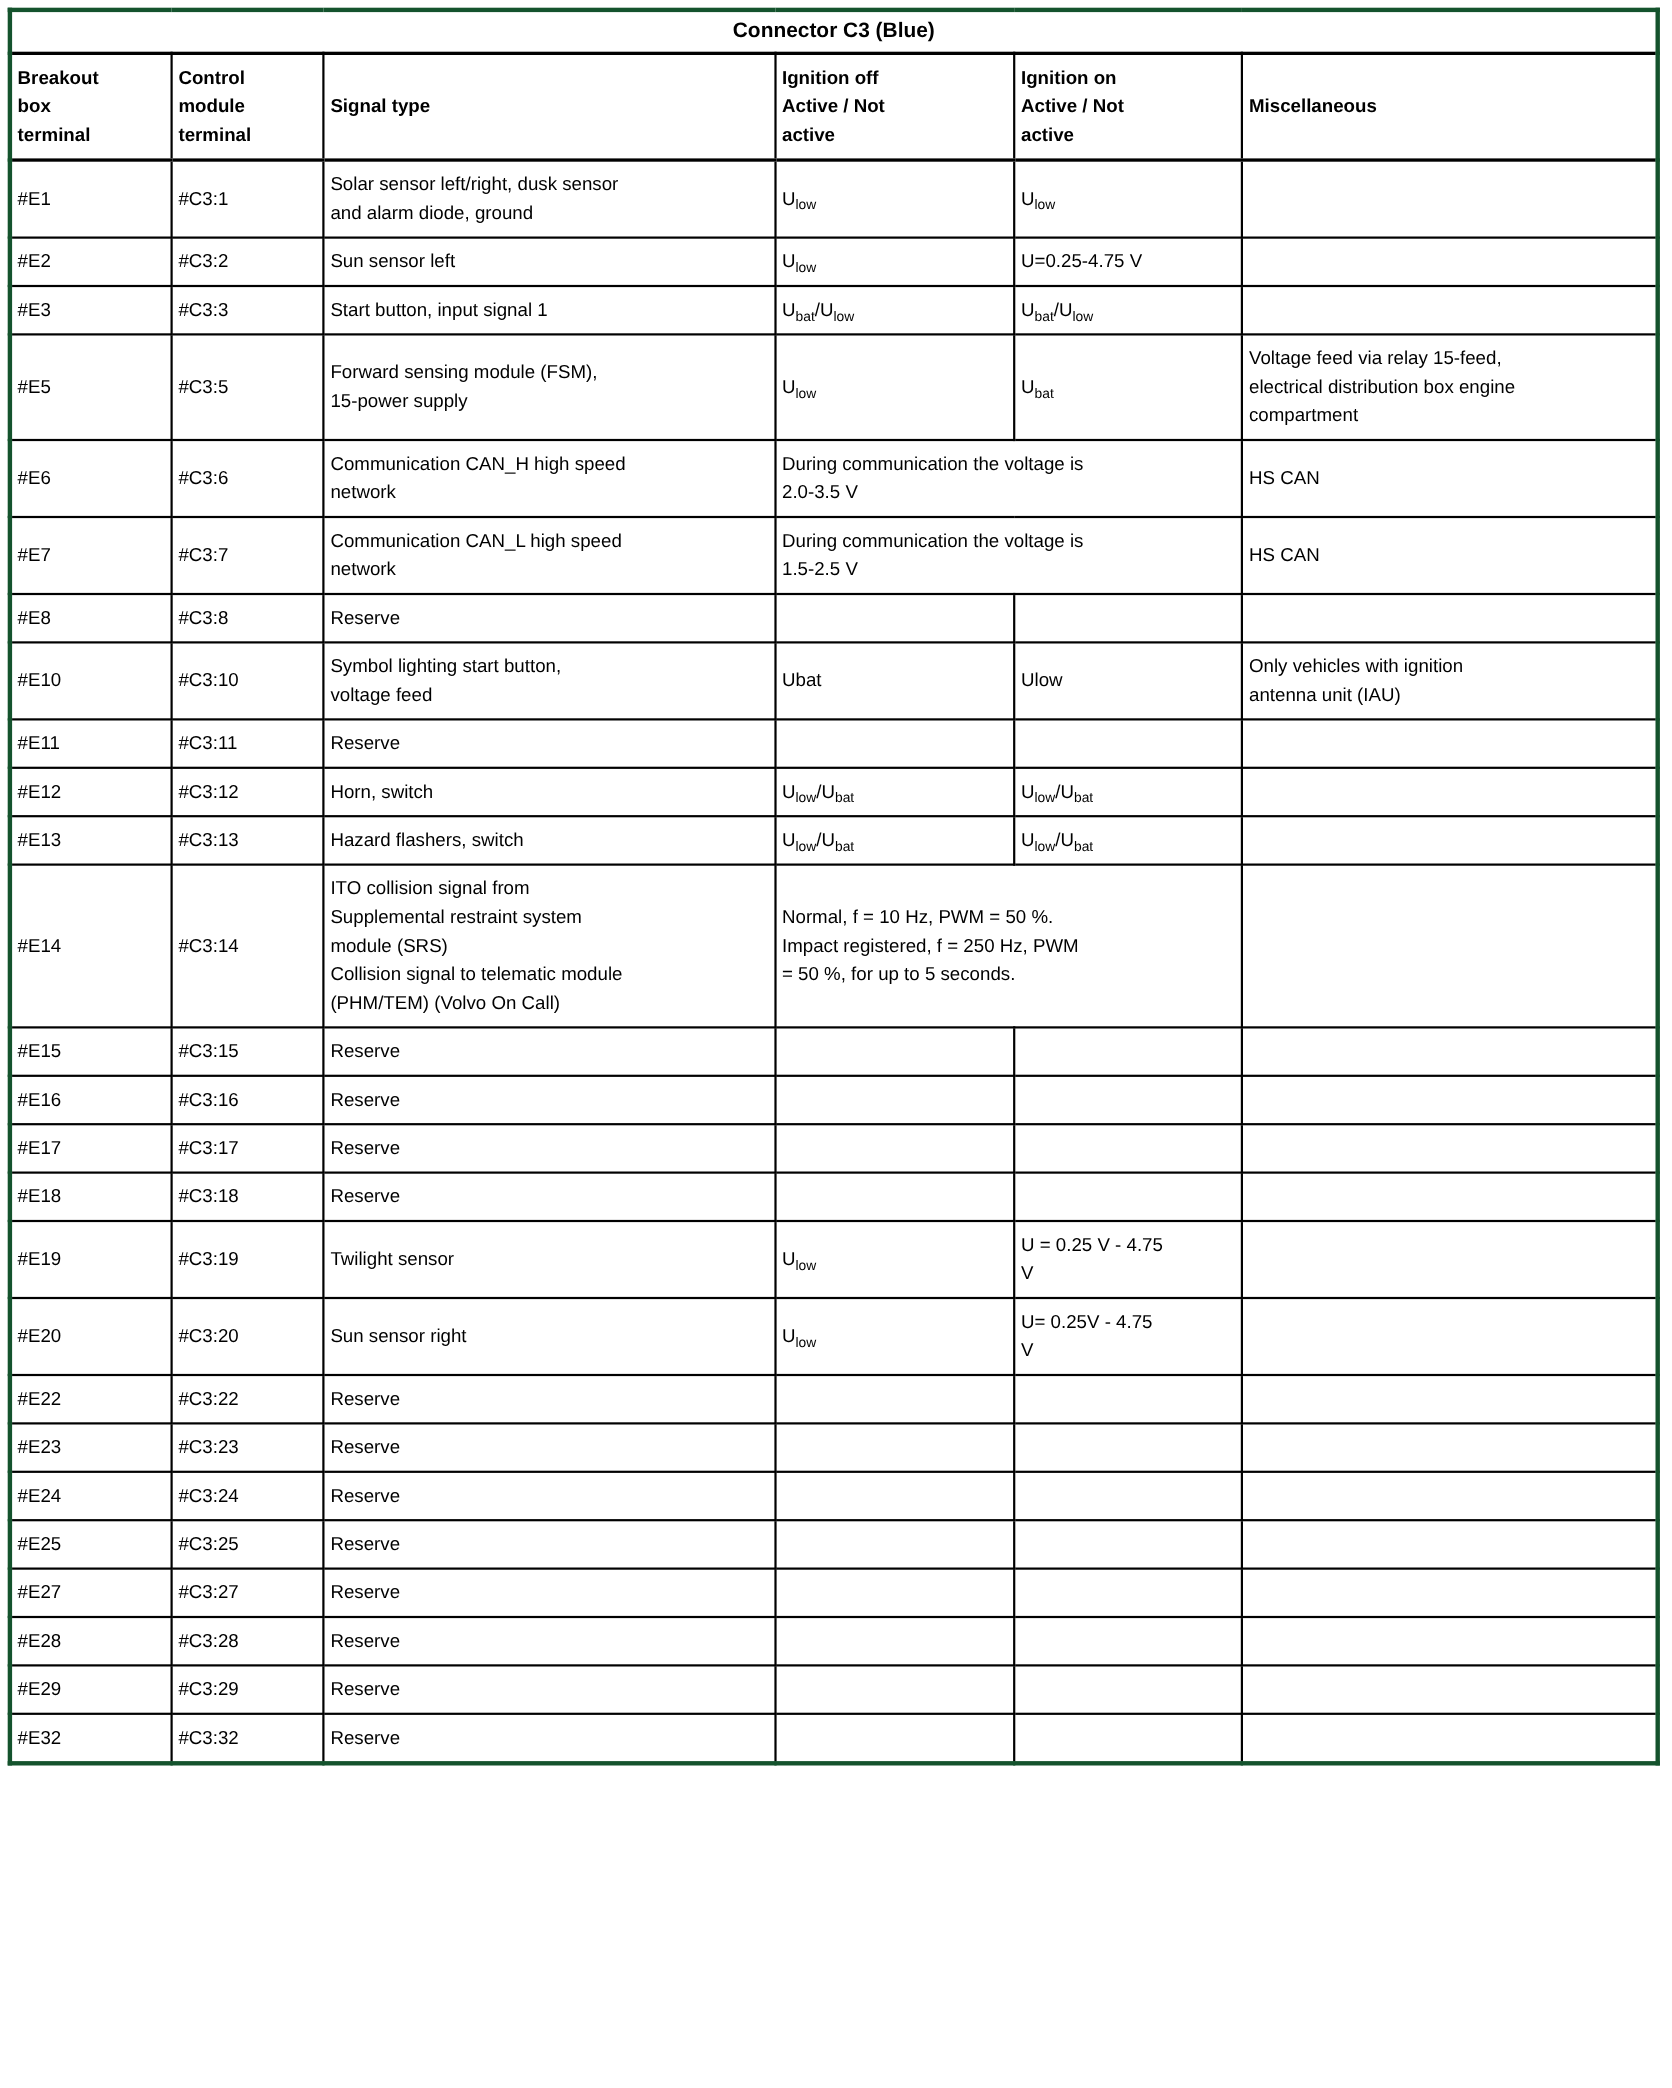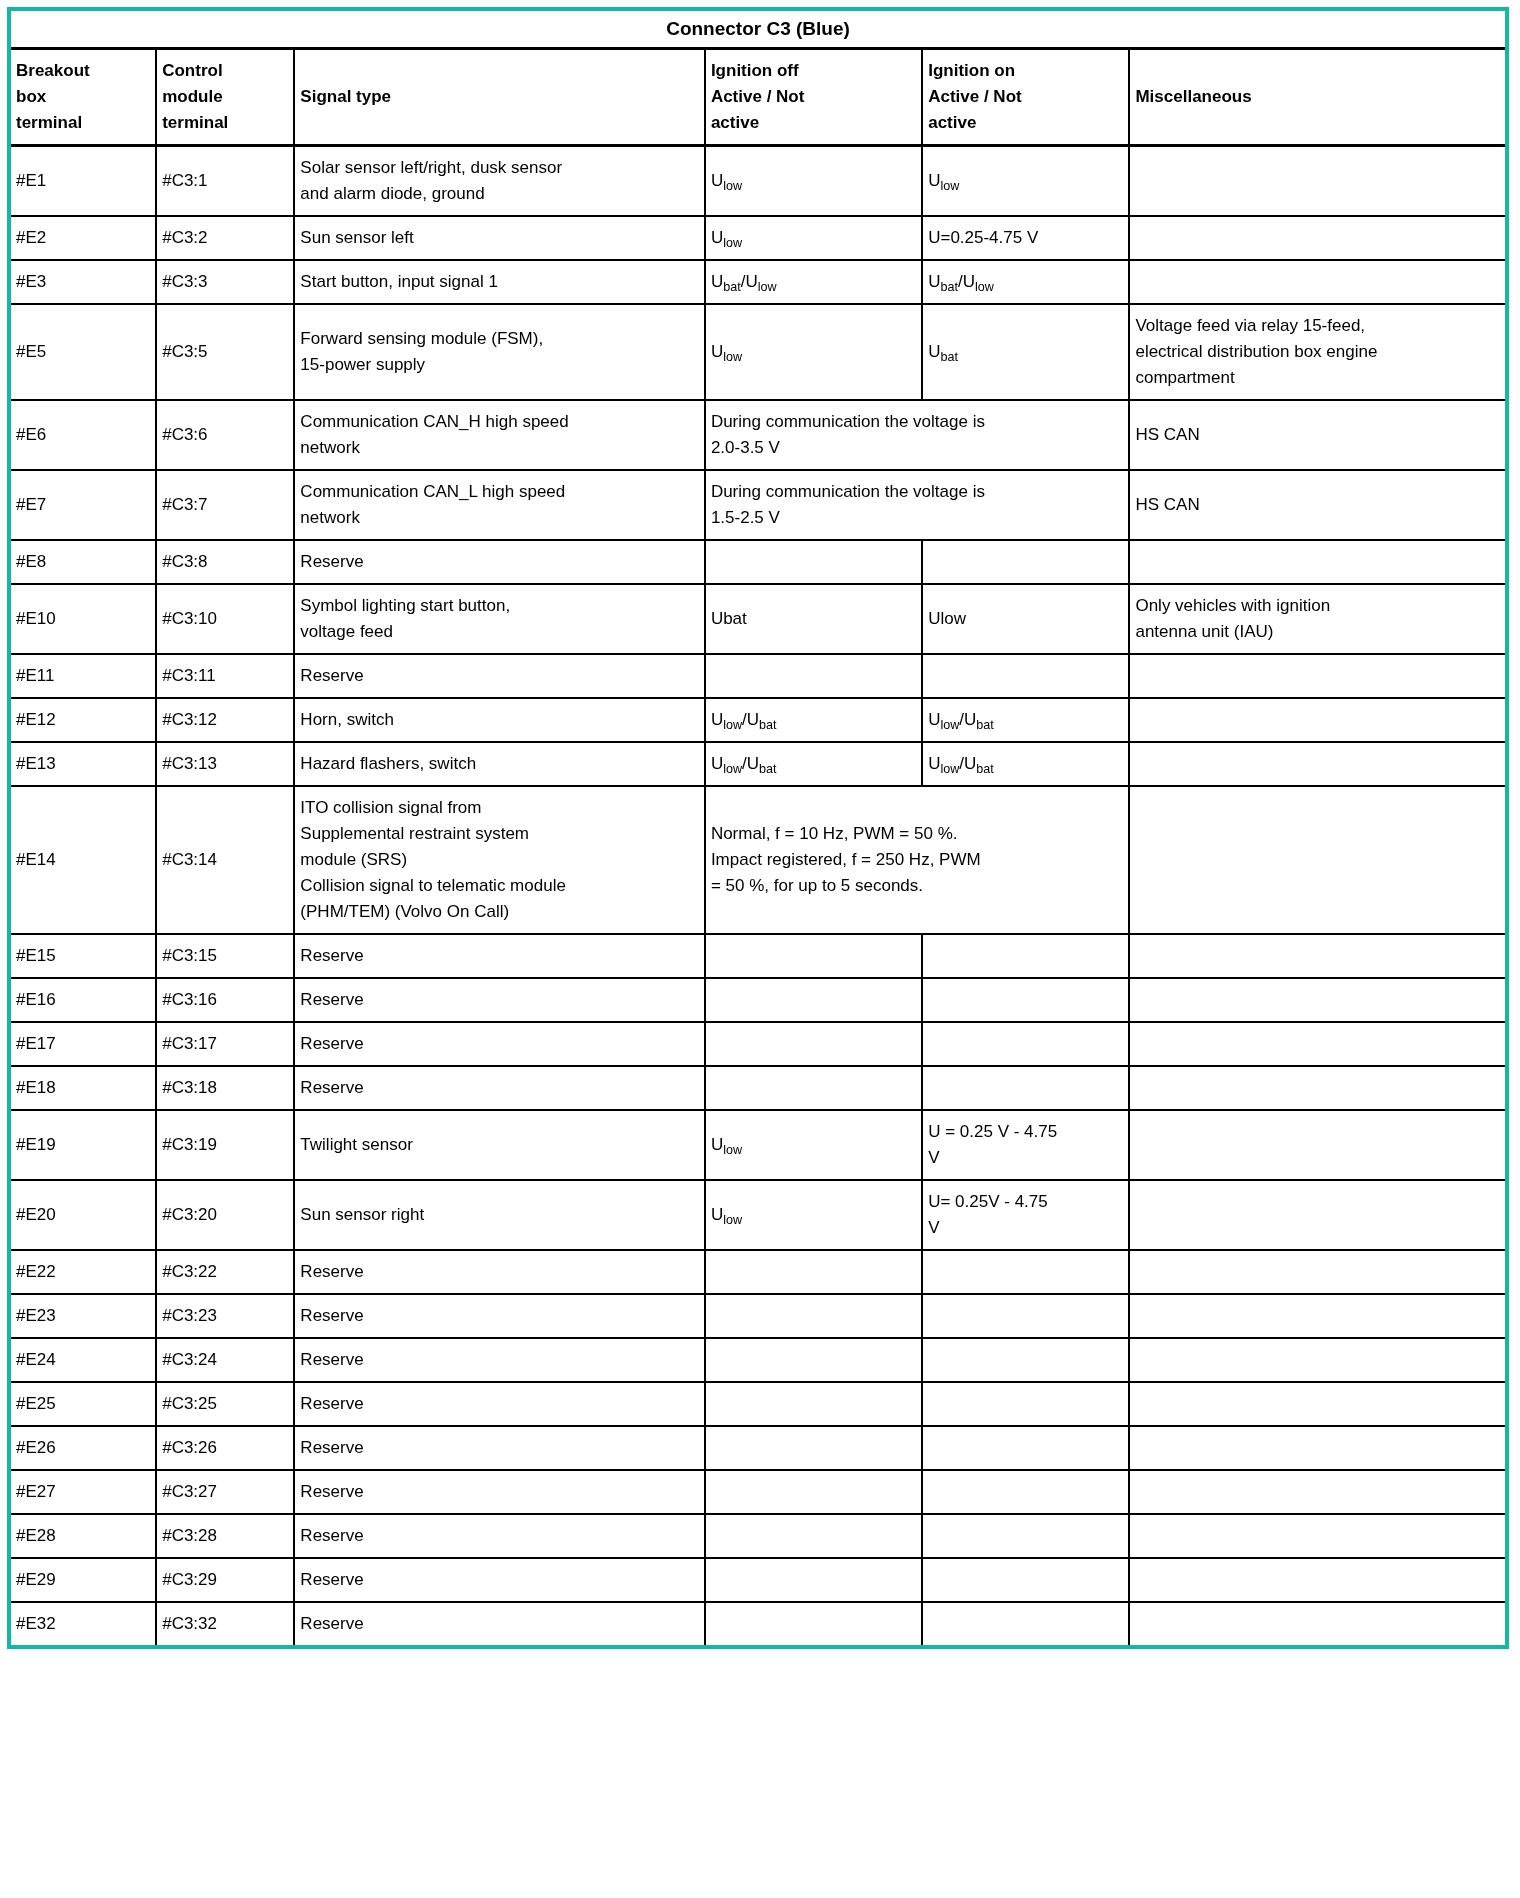--- a/index.html
+++ b/index.html
@@ -9,21 +9,21 @@
     color: #000000;
     font-family: "Liberation Sans", "DejaVu Sans", sans-serif;
   }
   body { width: 1520px; }
   .page { padding: 7px 7px; }
 
   table.connector-table {
     border-collapse: collapse;
     table-layout: fixed;
     width: 1502px;
-    border: 4px solid #14b8a6;
+    border: 4px solid #14532d;
     background: #ffffff;
   }
   th, td {
     border: 2px solid #000000;
     padding: 8px 5px;
     font-size: 17px;
     line-height: 26px;
     vertical-align: middle;
     text-align: left;
     white-space: pre-line;
@@ -268,28 +268,20 @@
         </tr>
         <tr>
           <td>#E25</td>
           <td>#C3:25</td>
           <td>Reserve</td>
           <td></td>
           <td></td>
           <td></td>
         </tr>
         <tr>
-          <td>#E26</td>
-          <td>#C3:26</td>
-          <td>Reserve</td>
-          <td></td>
-          <td></td>
-          <td></td>
-        </tr>
-        <tr>
           <td>#E27</td>
           <td>#C3:27</td>
           <td>Reserve</td>
           <td></td>
           <td></td>
           <td></td>
         </tr>
         <tr>
           <td>#E28</td>
           <td>#C3:28</td>

